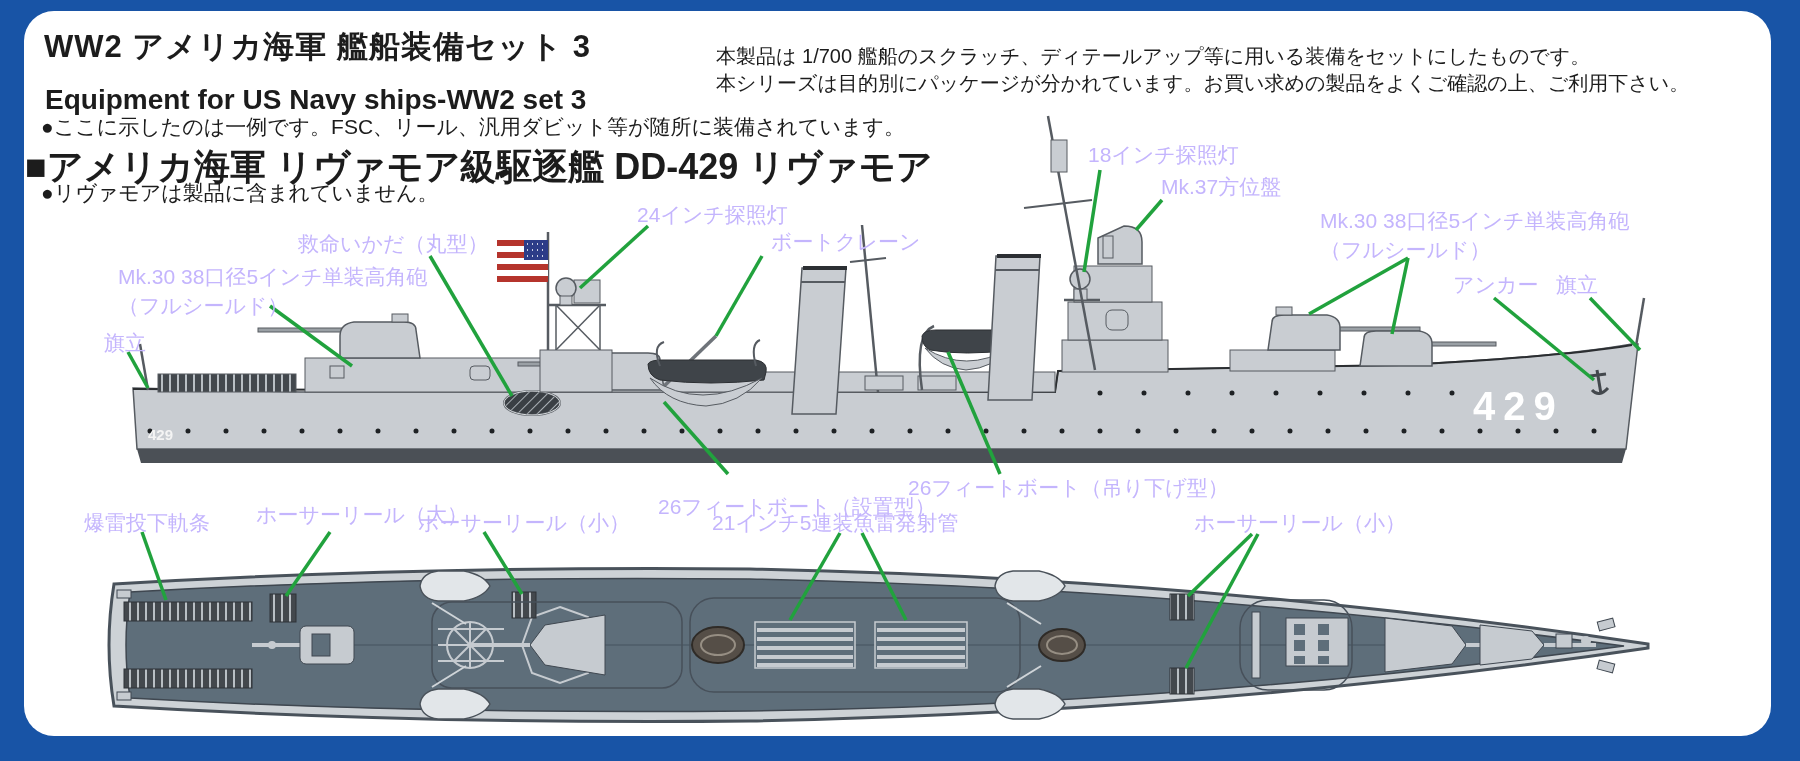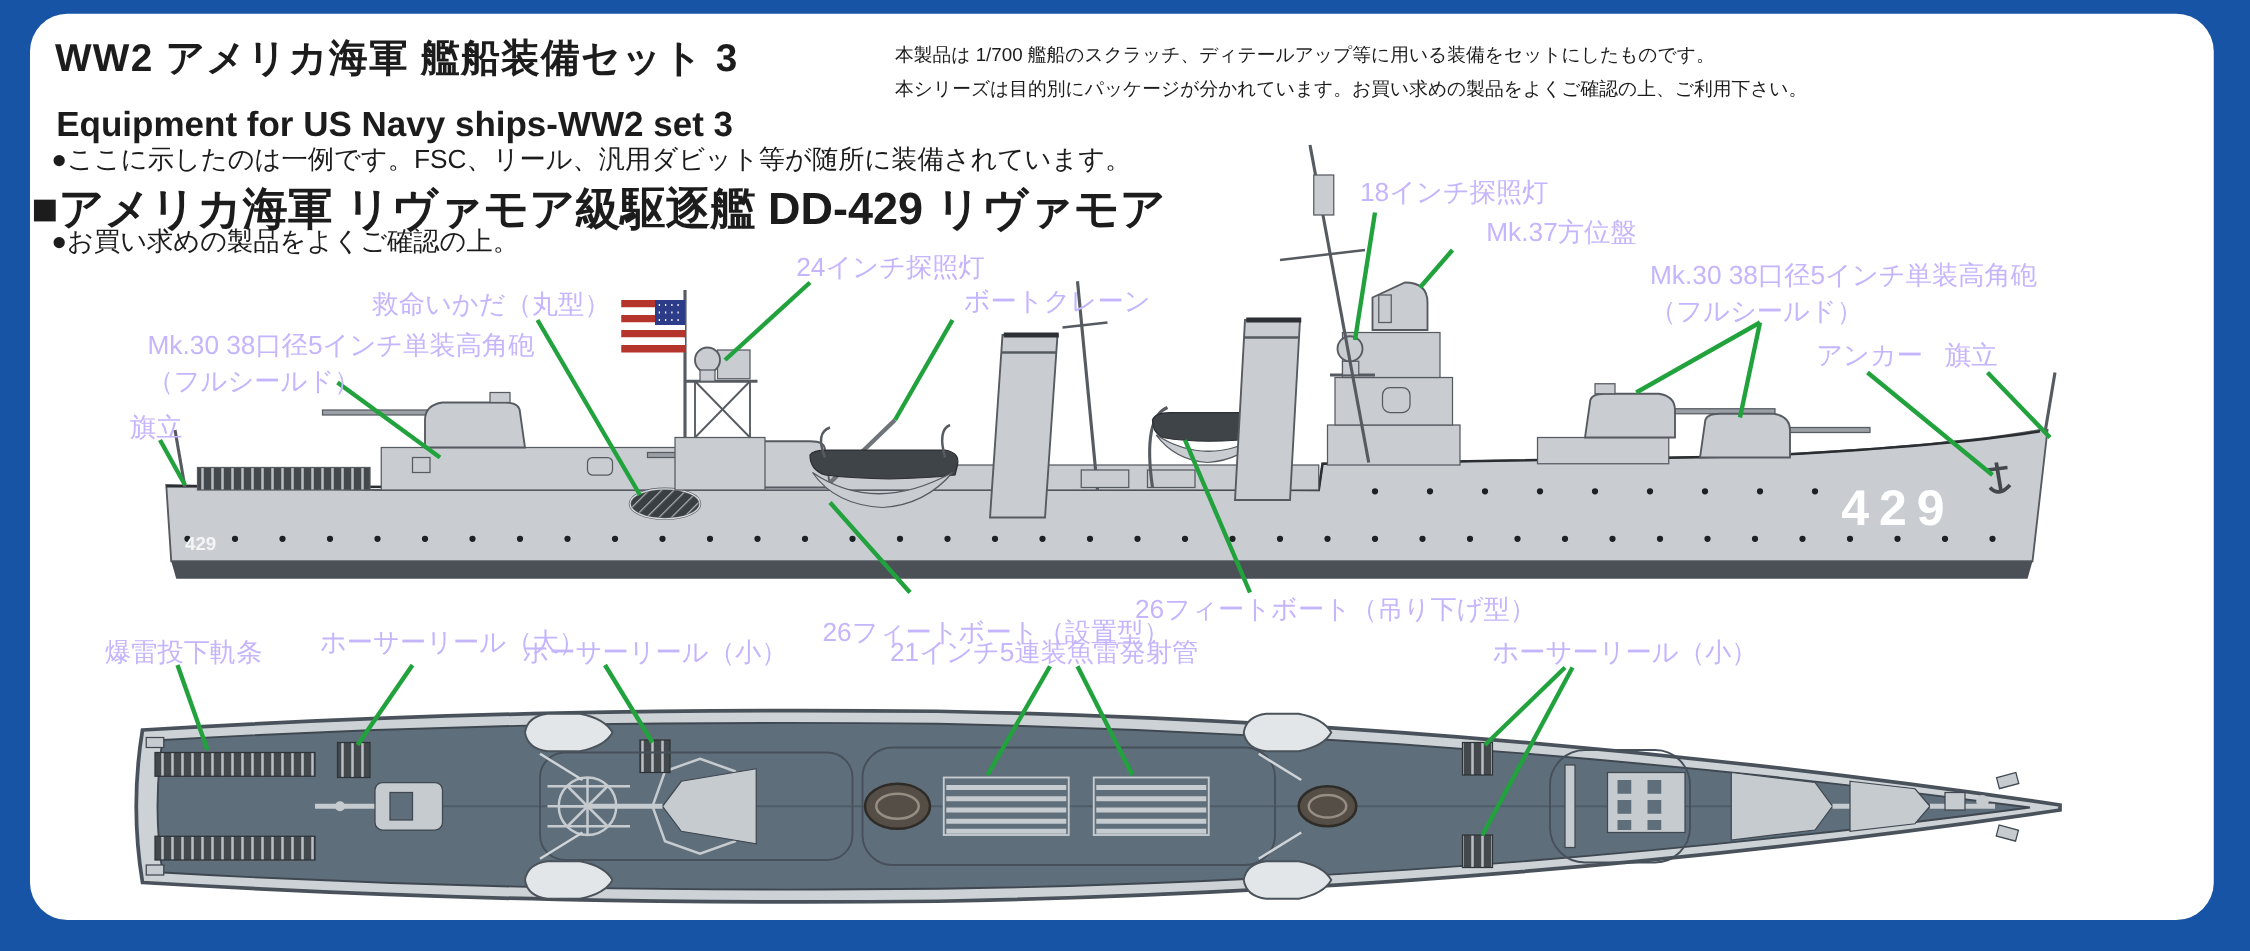--- a/index.html
+++ b/index.html
@@ -2,21 +2,21 @@
 <html><head>
 <meta charset="utf-8">
 <style>
   html,body{margin:0;padding:0;}
   .page{position:relative;width:1800px;height:761px;background:#1854a6;overflow:hidden;
         font-family:"Liberation Sans",sans-serif;}
   .sheet{position:absolute;left:24px;top:11px;right:29px;bottom:25px;background:#ffffff;border-radius:30px;}
   .abs{position:absolute;white-space:nowrap;color:#1c1c1c;}
   .title{left:44px;top:26px;font-size:31px;font-weight:bold;letter-spacing:1px;}
   .subtitle{left:45px;top:84px;font-size:28px;font-weight:bold;}
-  .info{left:716px;font-size:15px;line-height:27px;}
+  .info{left:716px;font-size:20px;line-height:27px;margin-top:12px;}
   .info1{top:31px;}
   .info2{top:58px;}
   .note1{left:41px;top:113px;font-size:21px;}
   .section{left:25px;top:143px;font-size:36px;font-weight:bold;}
   .note2{left:41px;top:179px;font-size:21px;}
   .lbl{position:absolute;font-size:21px;line-height:29px;white-space:nowrap;color:#c4b5fd;}
   svg{position:absolute;left:0;top:0;}
 </style>
 </head>
 <body>
@@ -294,32 +294,32 @@
       <line x1="1258" y1="534" x2="1186" y2="668"></line>
     </g>
   </svg>
 
   <div class="abs title">WW2 アメリカ海軍 艦船装備セット 3</div>
   <div class="abs subtitle">Equipment for US Navy ships-WW2 set 3</div>
   <div class="abs info info1">本製品は 1/700 艦船のスクラッチ、ディテールアップ等に用いる装備をセットにしたものです。</div>
   <div class="abs info info2">本シリーズは目的別にパッケージが分かれています。お買い求めの製品をよくご確認の上、ご利用下さい。</div>
   <div class="abs note1">●ここに示したのは一例です。FSC、リール、汎用ダビット等が随所に装備されています。</div>
   <div class="abs section">■アメリカ海軍 リヴァモア級駆逐艦 DD-429 リヴァモア</div>
-  <div class="abs note2">●お買い求めの製品をよくご確認の上。</div>
+  <div class="abs note2">●リヴァモアは製品に含まれていません。</div>
 
   <div class="lbl" style="left:118px;top:262px;">
     <div>Mk.30 38口径5インチ単装高角砲</div>
     <div>（フルシールド）</div>
   </div>
   <div class="lbl" style="left:104px;top:328px;">旗立</div>
   <div class="lbl" style="left:298px;top:229px;">救命いかだ（丸型）</div>
   <div class="lbl" style="left:637px;top:200px;">24インチ探照灯</div>
   <div class="lbl" style="left:755px;top:227px;margin-left:16px;">ボートクレーン</div>
   <div class="lbl" style="left:1088px;top:140px;">18インチ探照灯</div>
-  <div class="lbl" style="left:1161px;top:172px;margin-left:28px;">Mk.37方位盤</div>
+  <div class="lbl" style="left:1161px;top:172px;">Mk.37方位盤</div>
   <div class="lbl" style="left:1320px;top:206px;">
     <div>Mk.30 38口径5インチ単装高角砲</div>
     <div>（フルシールド）</div>
   </div>
   <div class="lbl" style="left:1453px;top:270px;">アンカー</div>
   <div class="lbl" style="left:1556px;top:270px;">旗立</div>
   <div class="lbl" style="left:658px;top:492px;">26フィートボート（設置型）</div>
   <div class="lbl" style="left:908px;top:473px;">26フィートボート（吊り下げ型）</div>
   <div class="lbl" style="left:84px;top:508px;">爆雷投下軌条</div>
   <div class="lbl" style="left:256px;top:500px;">ホーサーリール（大）</div>

